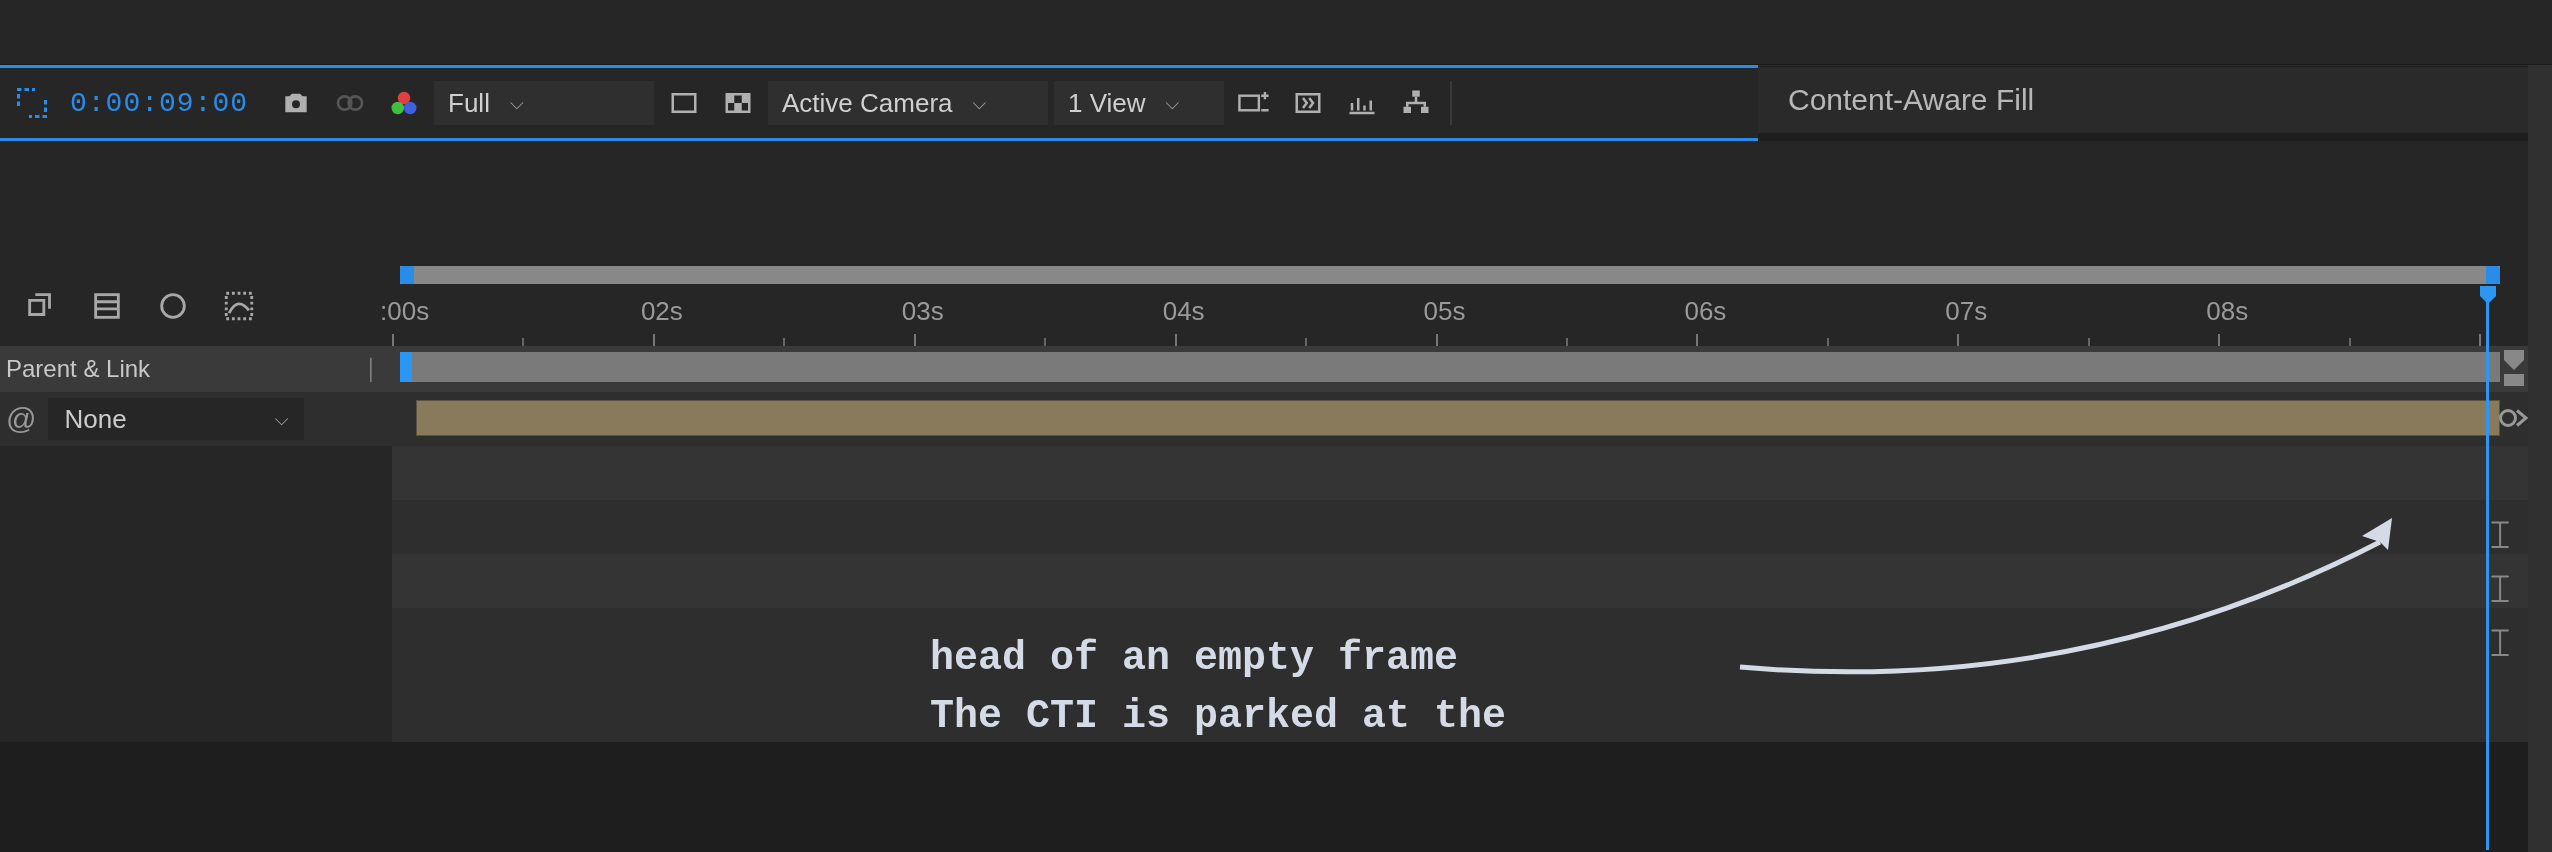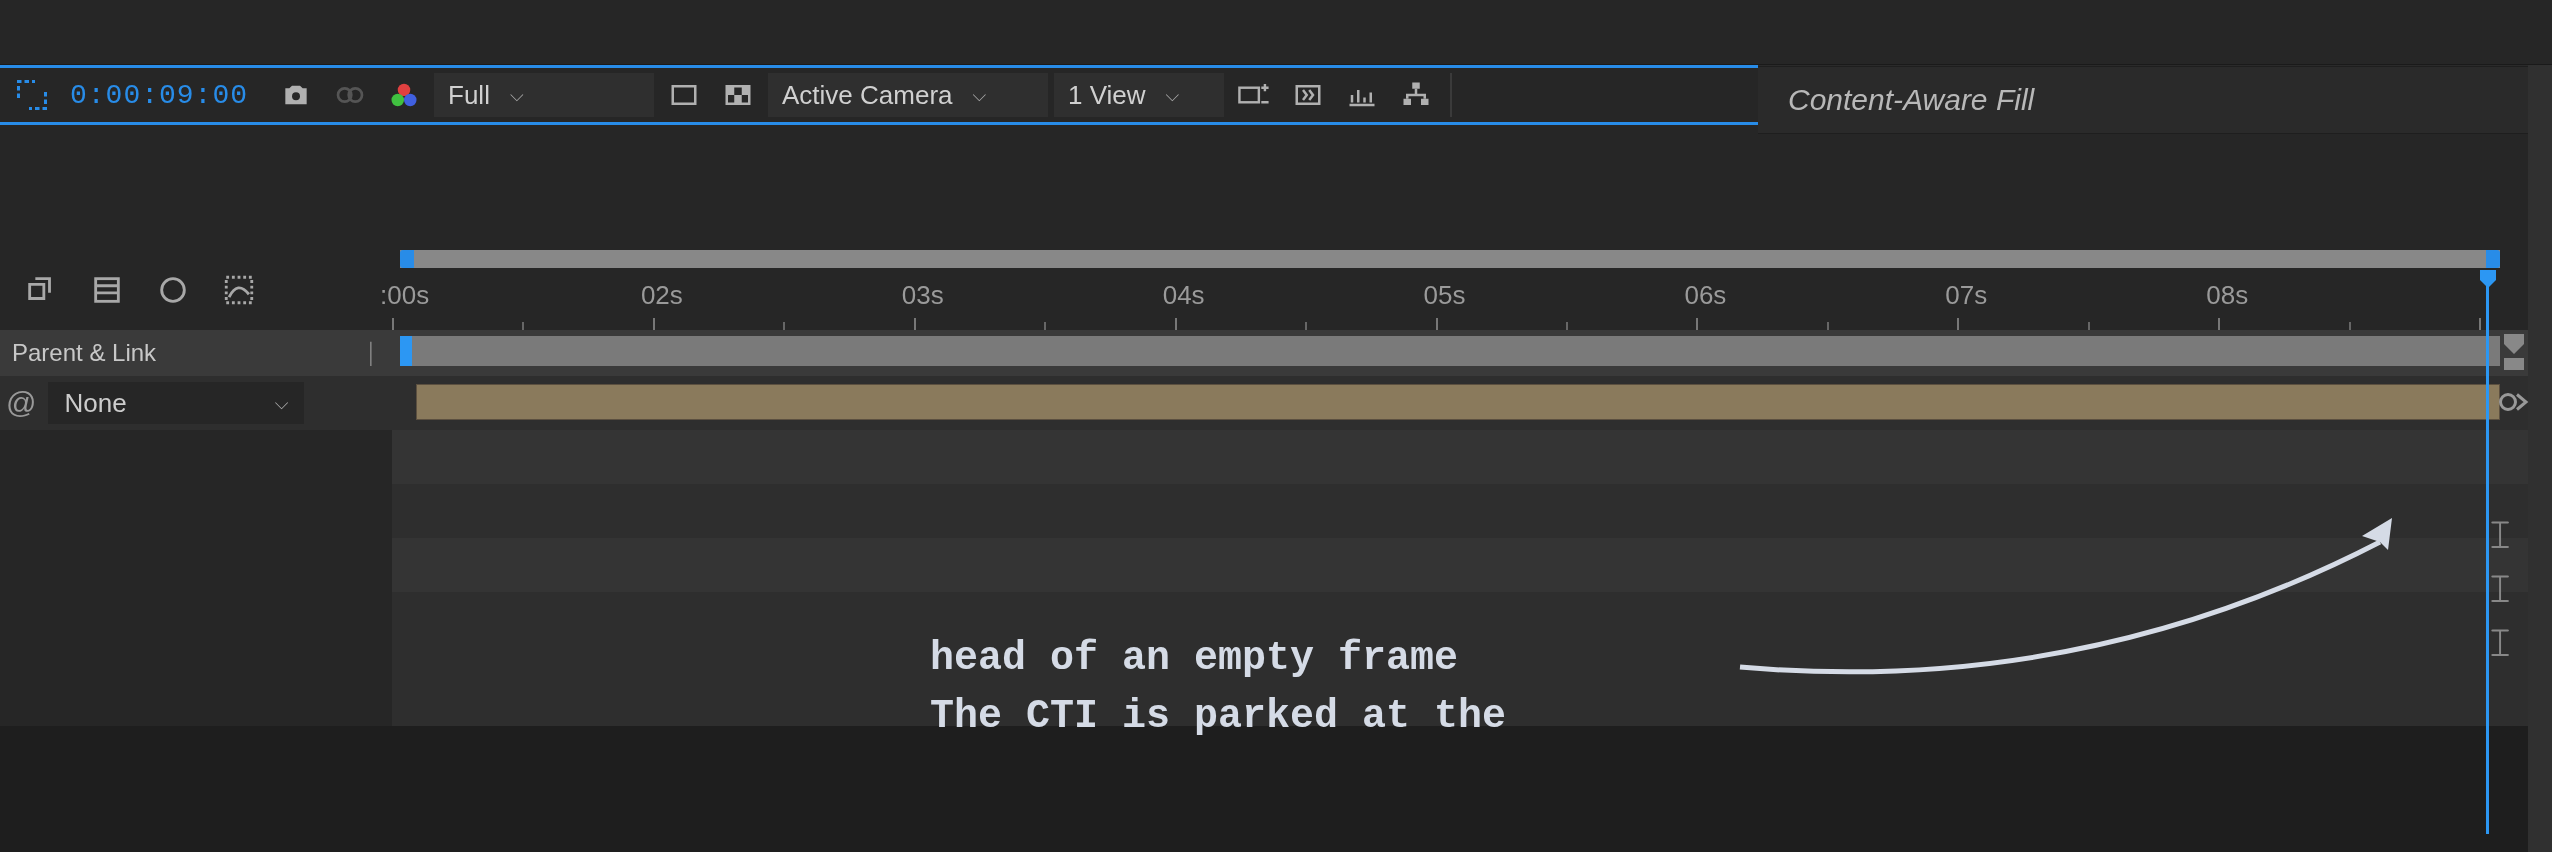--- a/index.html
+++ b/index.html
@@ -11,35 +11,34 @@
     background: #262626;
     border-bottom: 1px solid #1a1a1a;
     position: relative;
   }
   .side-panel {
     position: absolute;
     right: 24px;
     top: 0;
     width: 770px;
     background: #2a2a2a;
-    font-style: italic;
   }
   .panel-item {
     height: 67px;
     display: flex;
     align-items: center;
     padding-left: 30px;
     font-size: 30px;
     color: #b8b8b8;
     border-bottom: 1px solid #1e1e1e;
   }
 
   
   .toolbar {
-    height: 60px;
+    height: 76px;
     display: flex;
     align-items: center;
     background: #262626;
     padding: 0 8px;
     gap: 6px;
     border-top: 3px solid #288ce8;
     border-bottom: 3px solid #288ce8;
     width: 1758px;
   }
   .tb-icon {
@@ -169,21 +168,21 @@
     display: flex;
     background: #3a3a3a;
     margin-right: 24px;
     position: relative;
   }
   .row-parent .left {
     width: 392px;
     background: #3a3a3a;
     display: flex;
     align-items: center;
-    padding-left: 12px;
+    padding-left: 6px;
     font-size: 24px;
     color: #c8c8c8;
   }
   .row-parent .track {
     flex: 1;
     position: relative;
     background: #3a3a3a;
   }
   .workarea {
     position: absolute;

